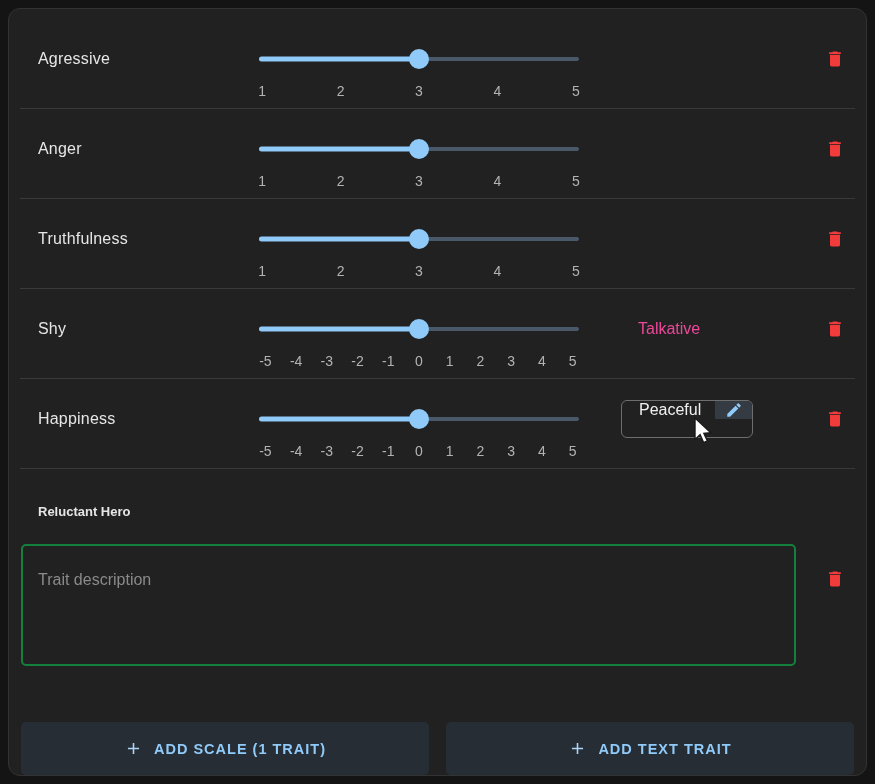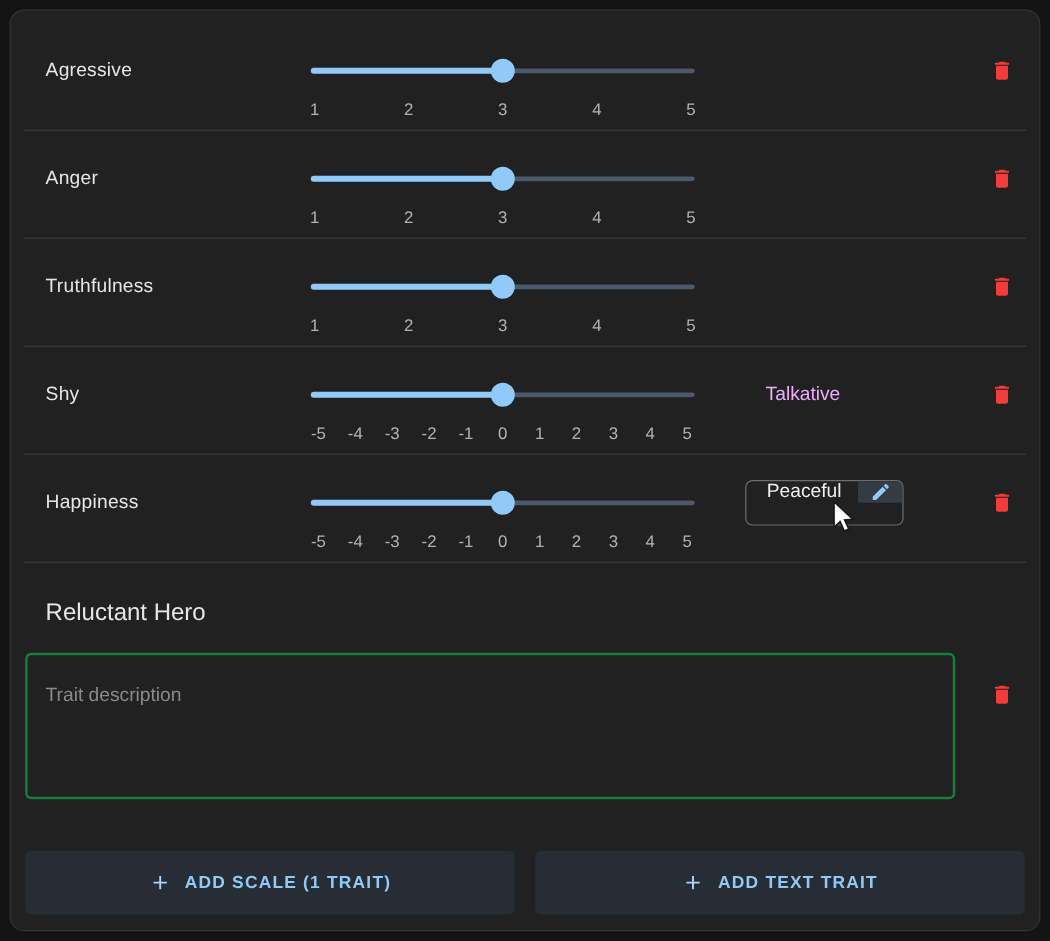--- a/index.html
+++ b/index.html
@@ -22,21 +22,21 @@
   .row {
     position:relative; height:90px; margin:0 11px;
     border-bottom:1px solid #3a3a3a;
   }
   .trait-label {
     position:absolute; left:18px; top:40px; transform:translateY(-50%);
     color:#e6e6e6; font-size:16px; letter-spacing:0.2px;
   }
   .right-label {
     position:absolute; left:618px; top:40px; transform:translateY(-50%);
-    color:#f0abfc; font-size:16px;
+    color:#ec4899; font-size:16px;
   }
   
   .slider { position:absolute; left:239px; top:28px; width:320px; height:24px; cursor:pointer; }
   .slider .rail {
     position:absolute; left:0; right:0; top:50%; transform:translateY(-50%);
     height:4px; border-radius:2px; background:#49596a;
   }
   .slider .fill {
     position:absolute; left:0; width:50%; top:50%; transform:translateY(-50%);
     height:5px; border-radius:3px; background:#90caf9;
@@ -77,32 +77,32 @@
     color:#f0f0f0; font-size:16px;
   }
   .chip-edit {
     width:37px; border:none; cursor:pointer; background:#343b42;
     display:flex; align-items:center; justify-content:center;
   }
   
   .text-section { position:relative; height:240px; margin:0 11px; }
   .text-label {
     position:absolute; left:18px; top:42px; transform:translateY(-50%);
-    color:#e6e6e6; font-size:20px;
+    color:#e6e6e6; font-size:13px;font-weight:bold;
   }
   .desc-area {
     position:absolute; left:1px; top:75px; width:775px; height:122px;
     background:transparent; border:2px solid #15803d; border-radius:5px;
     color:#e6e6e6; font-size:16px; font-family:"Liberation Sans", sans-serif;
     padding:25px 15px; resize:none; outline:none;
   }
   .desc-area::placeholder { color:#8a8a8a; }
   .text-section .trash-btn { top:110px; }
   
-  .actions { display:flex; gap:17px; margin:0 12px; height:53px; }
+  .actions { display:flex; gap:17px; margin:13px 12px; height:53px; }
   .action-btn {
     flex:1; border:none; border-radius:5px; background:#262d35; cursor:pointer;
     display:flex; align-items:center; justify-content:center; gap:11px;
     color:#90caf9; font-size:14.5px; font-weight:bold; letter-spacing:1px;
     font-family:"Liberation Sans", sans-serif; text-transform:uppercase;
   }
   .icon { display:inline-flex; }
   
   .cursor { position:absolute; left:692px; top:417px; pointer-events:none; }
 </style>

